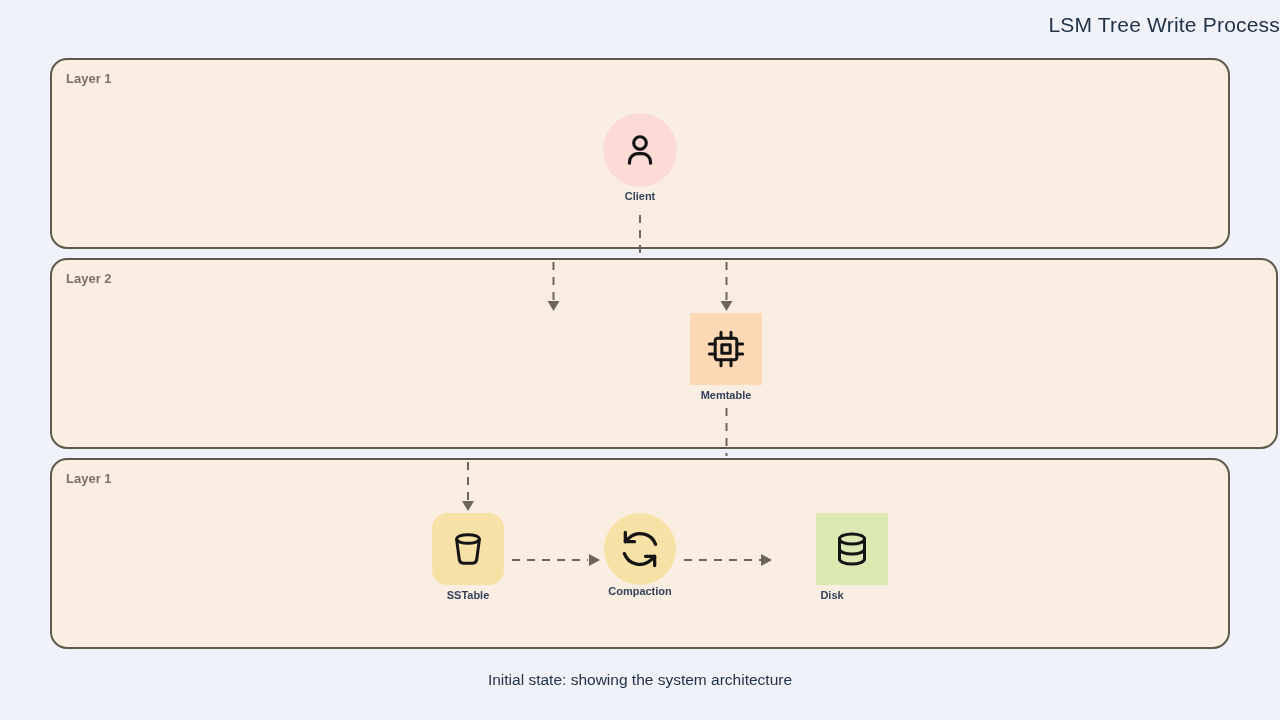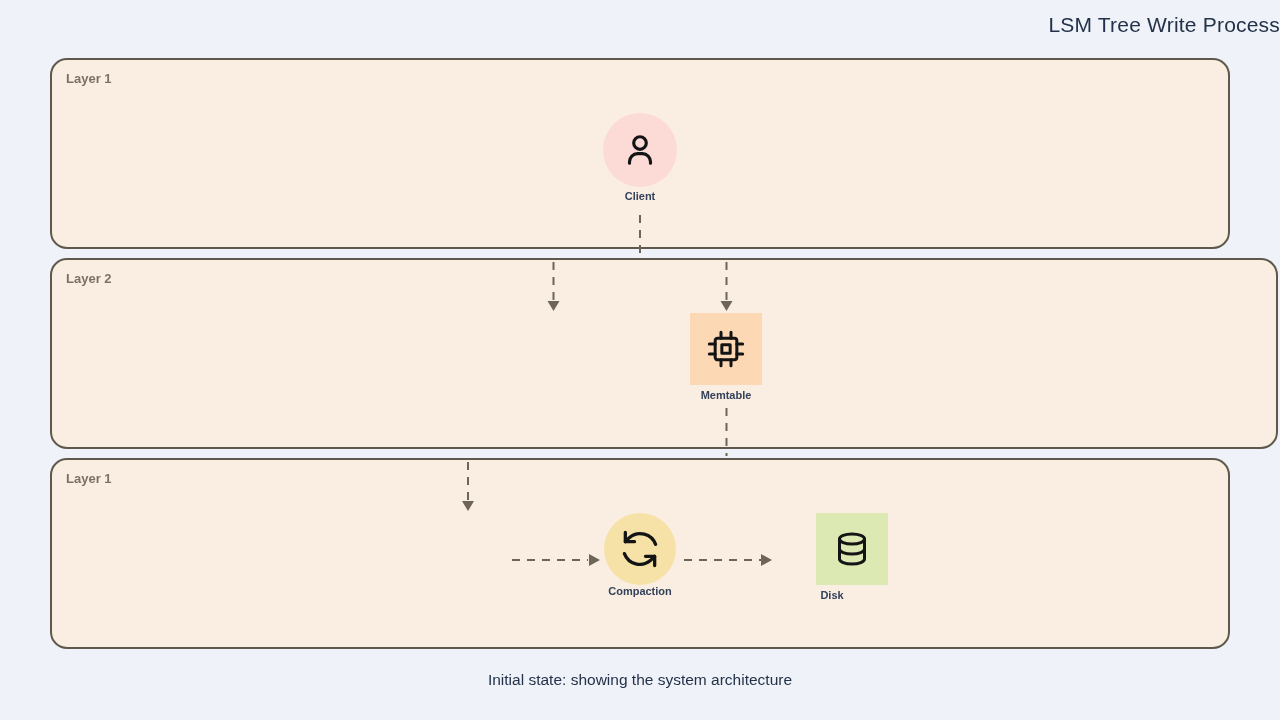--- a/index.html
+++ b/index.html
@@ -181,20 +181,31 @@
         <svg width="40" height="40" viewBox="0 0 24 24">
           <rect x="5.5" y="5.5" width="13" height="13" rx="1.5"></rect>
           <rect x="9.5" y="9.5" width="5" height="5"></rect>
           <path d="M9 2v3.5M15 2v3.5M9 18.5V22M15 18.5V22M2 9h3.5M2 15h3.5M18.5 9H22M18.5 15H22"></path>
         </svg>
       </span>
     </div>
     <div class="node-label">Memtable</div>
   </div>
 
+  <div class="node" id="node-sstable">
+    <div class="shape">
+      <span class="icon">
+        <svg width="40" height="40" viewBox="0 0 24 24">
+          <ellipse cx="12" cy="6" rx="6.8" ry="2.6"></ellipse>
+          <path d="M5.2 6.5l1.6 12a2.4 2.4 0 0 0 2.4 2h5.6a2.4 2.4 0 0 0 2.4-2l1.6-12"></path>
+        </svg>
+      </span>
+    </div>
+    <div class="node-label">SSTable</div>
+  </div>
 
   <div class="node" id="node-compaction">
     <div class="shape">
       <span class="icon">
         <svg width="44" height="44" viewBox="0 0 24 24">
           <path d="M20.5 9.5A9 9 0 0 0 6.2 5.8L4 8"></path>
           <path d="M4 3v5h5"></path>
           <path d="M3.5 14.5a9 9 0 0 0 14.3 3.7l2.2-2.2"></path>
           <path d="M20 21v-5h-5"></path>
         </svg>

